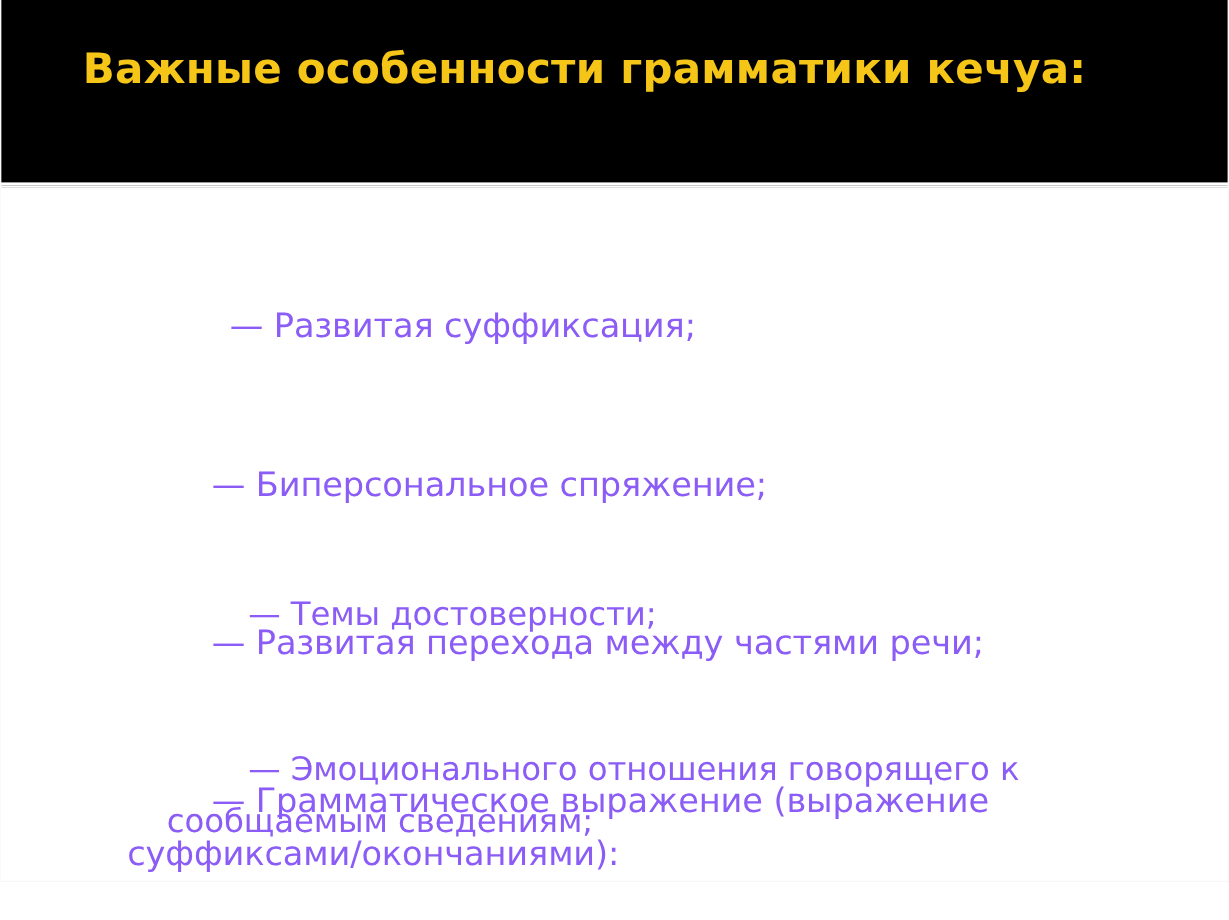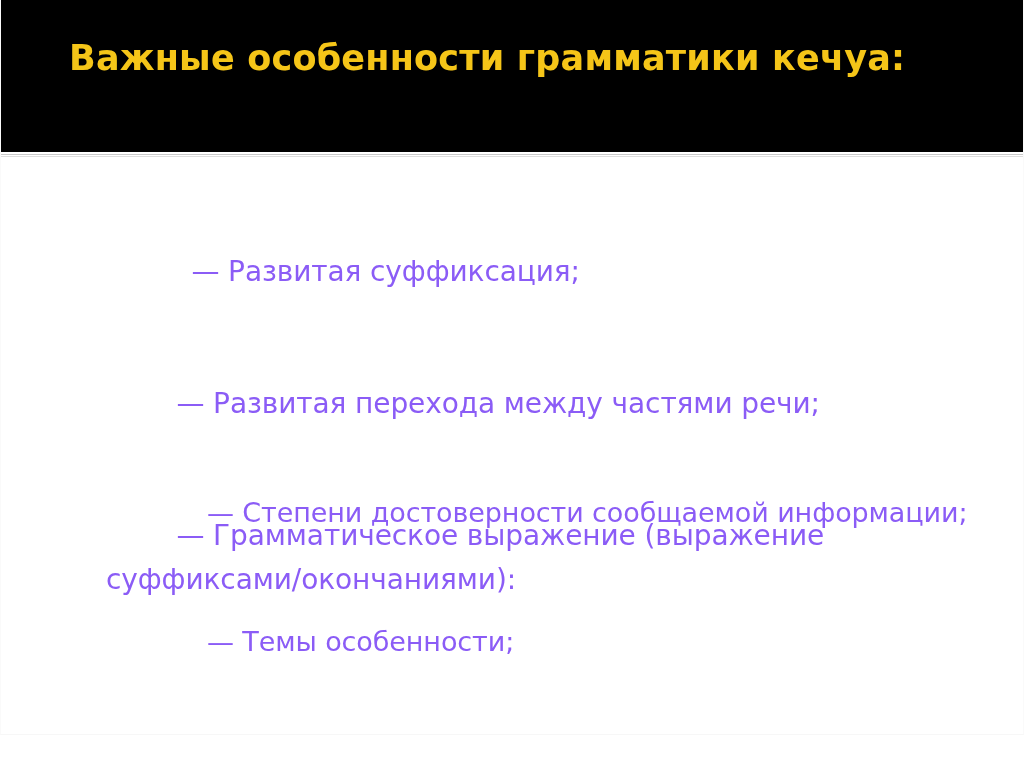--- a/index.html
+++ b/index.html
@@ -139,33 +139,33 @@
   <div class="title-text">Важные особенности грамматики кечуа:</div>
   <div class="title-rule"></div>
 
   <div class="body-area">
 
     <ul class="bullet-list group-main">
       <li class="bullet first">
         <span class="dash">—</span><span> Развитая суффиксация;</span>
       </li>
       <li class="bullet">
+        <span class="dash">—</span><span> Биперсональное спряжение;</span>
+      </li>
+      <li class="bullet">
         <span class="dash">—</span><span> Развитая перехода между частями речи;</span>
       </li>
       <li class="bullet">
         <span class="dash">—</span><span> Грамматическое выражение (выражение суффиксами/окончаниями):</span>
       </li>
     </ul>
 
     <ul class="bullet-list group-sub">
       <li class="bullet">
-        <span class="dash">—</span><span> Степени достоверности сообщаемой информации;</span>
-      </li>
-      <li class="bullet">
-        <span class="dash">—</span><span> Темы особенности;</span>
+        <span class="dash">—</span><span> Темы достоверности;</span>
       </li>
       <li class="bullet">
         <span class="dash">—</span><span> Эмоционального отношения говорящего к сообщаемым сведениям;</span>
       </li>
 
     </ul>
 
   </div>
 </div>
 

